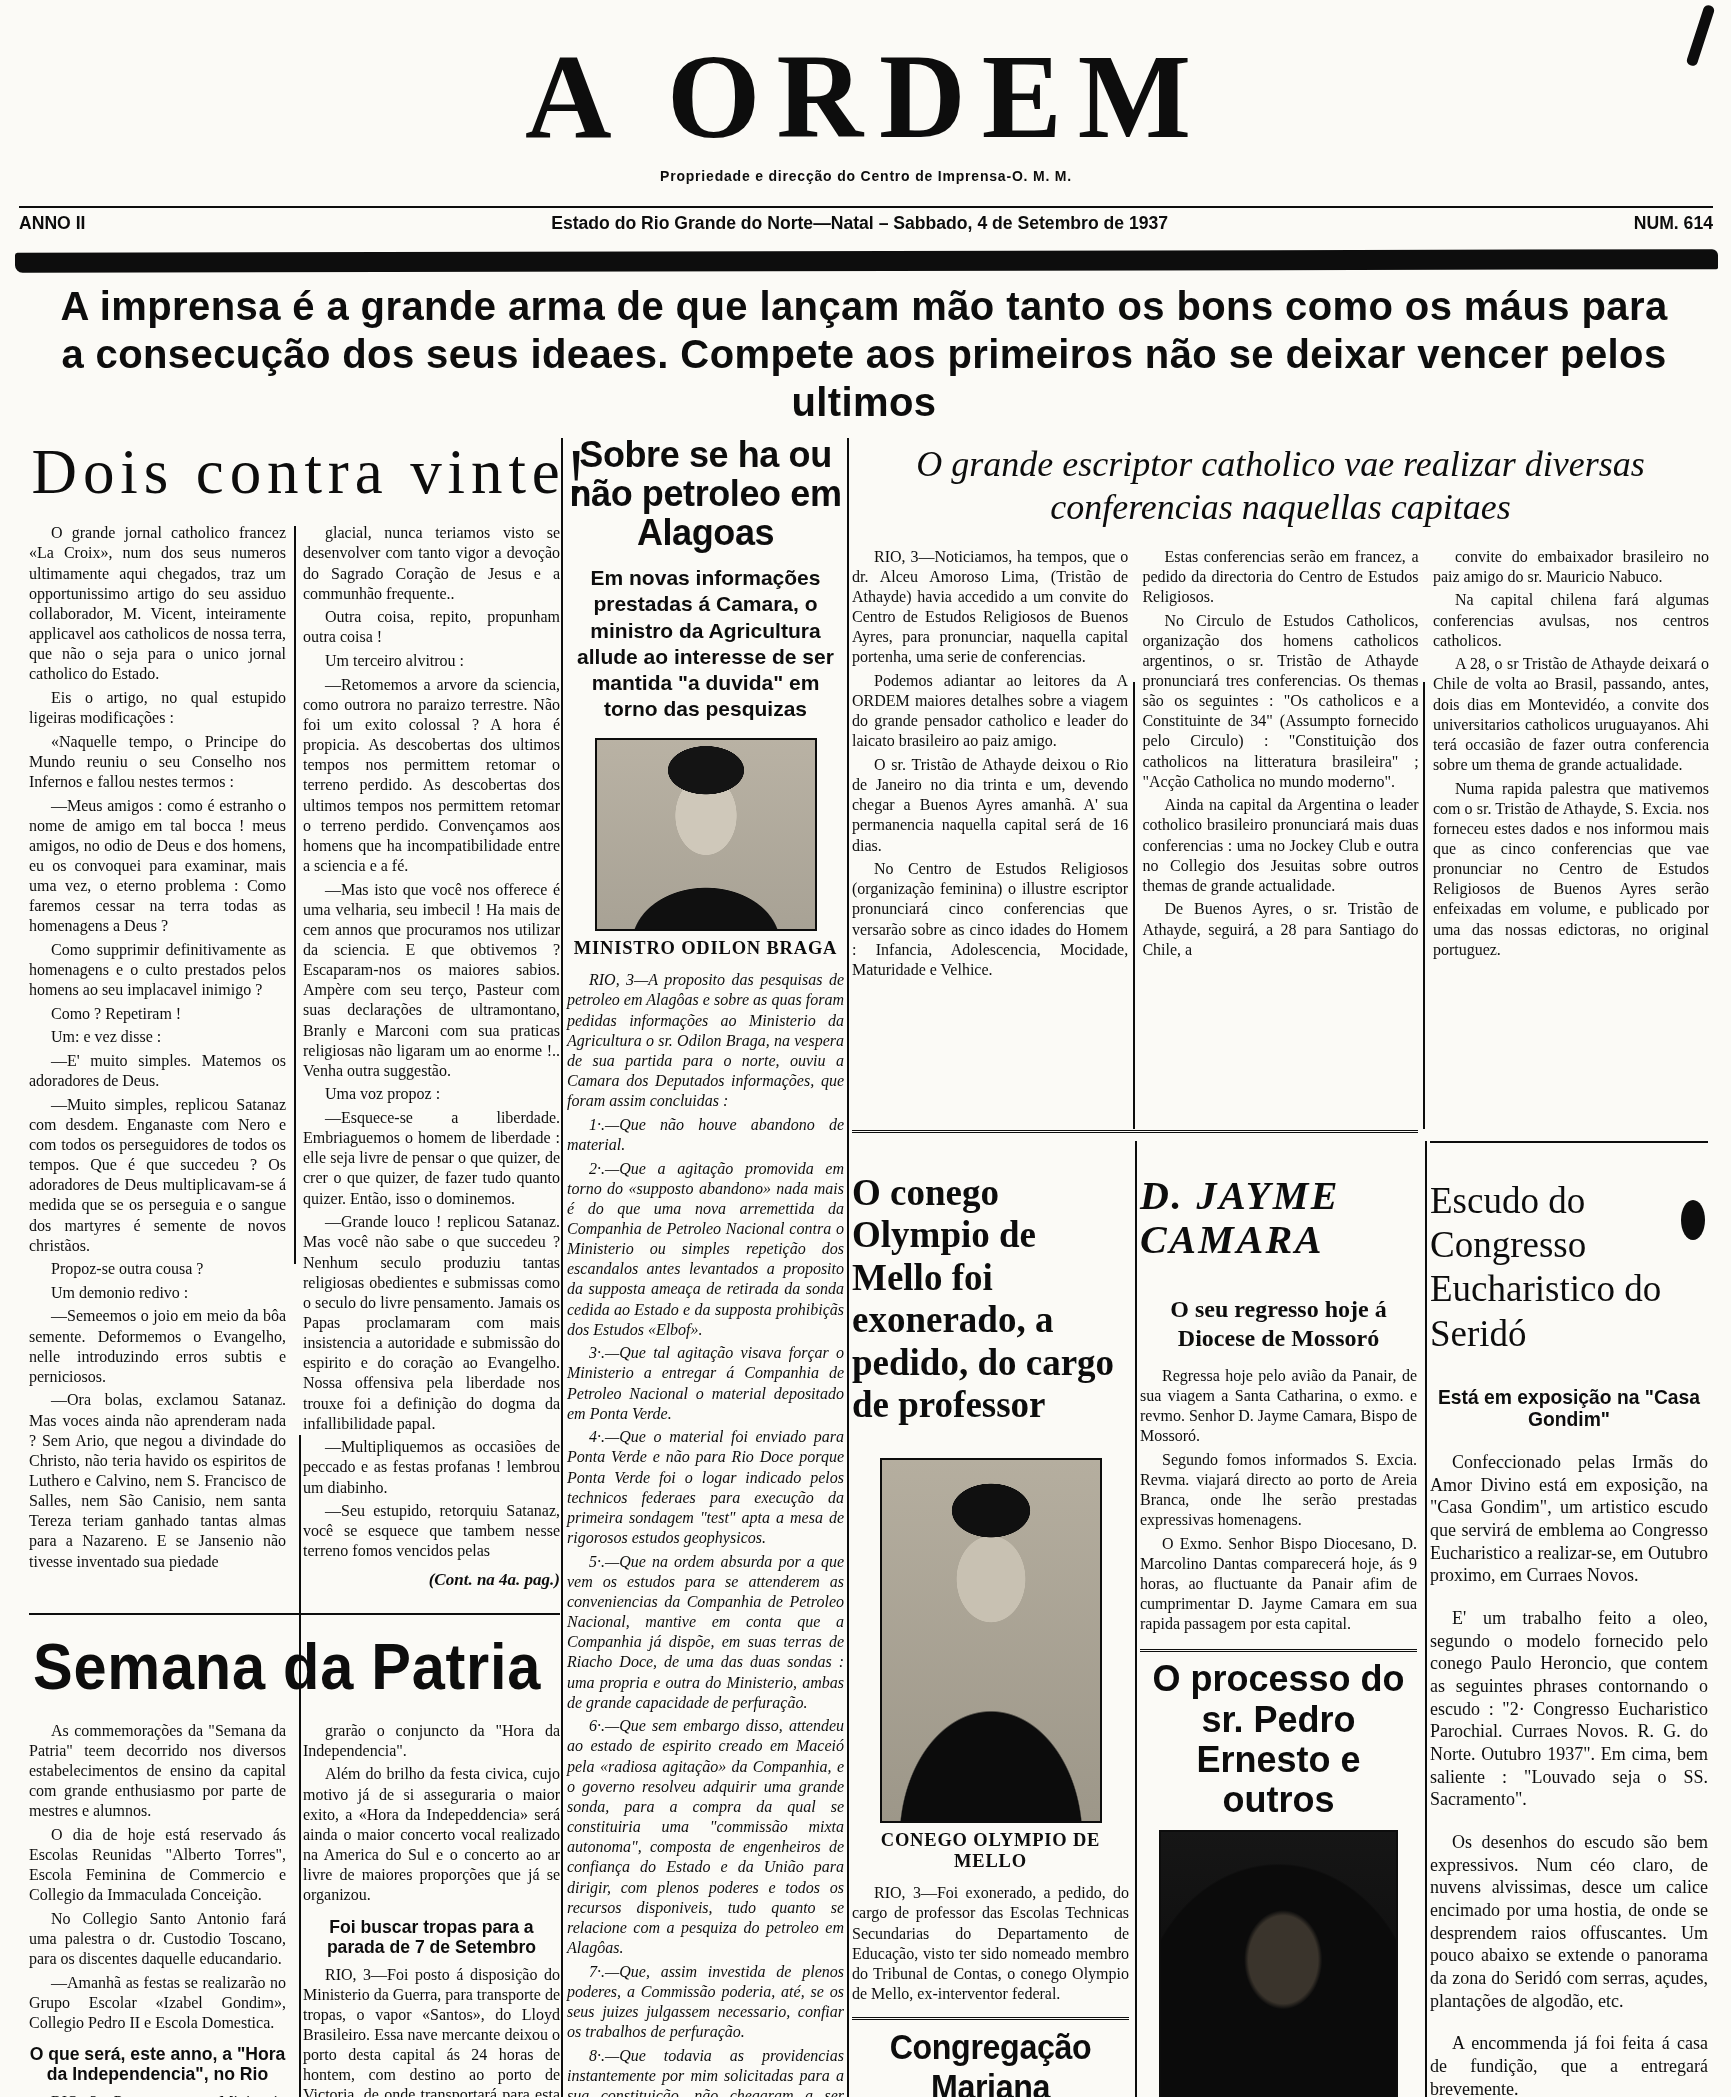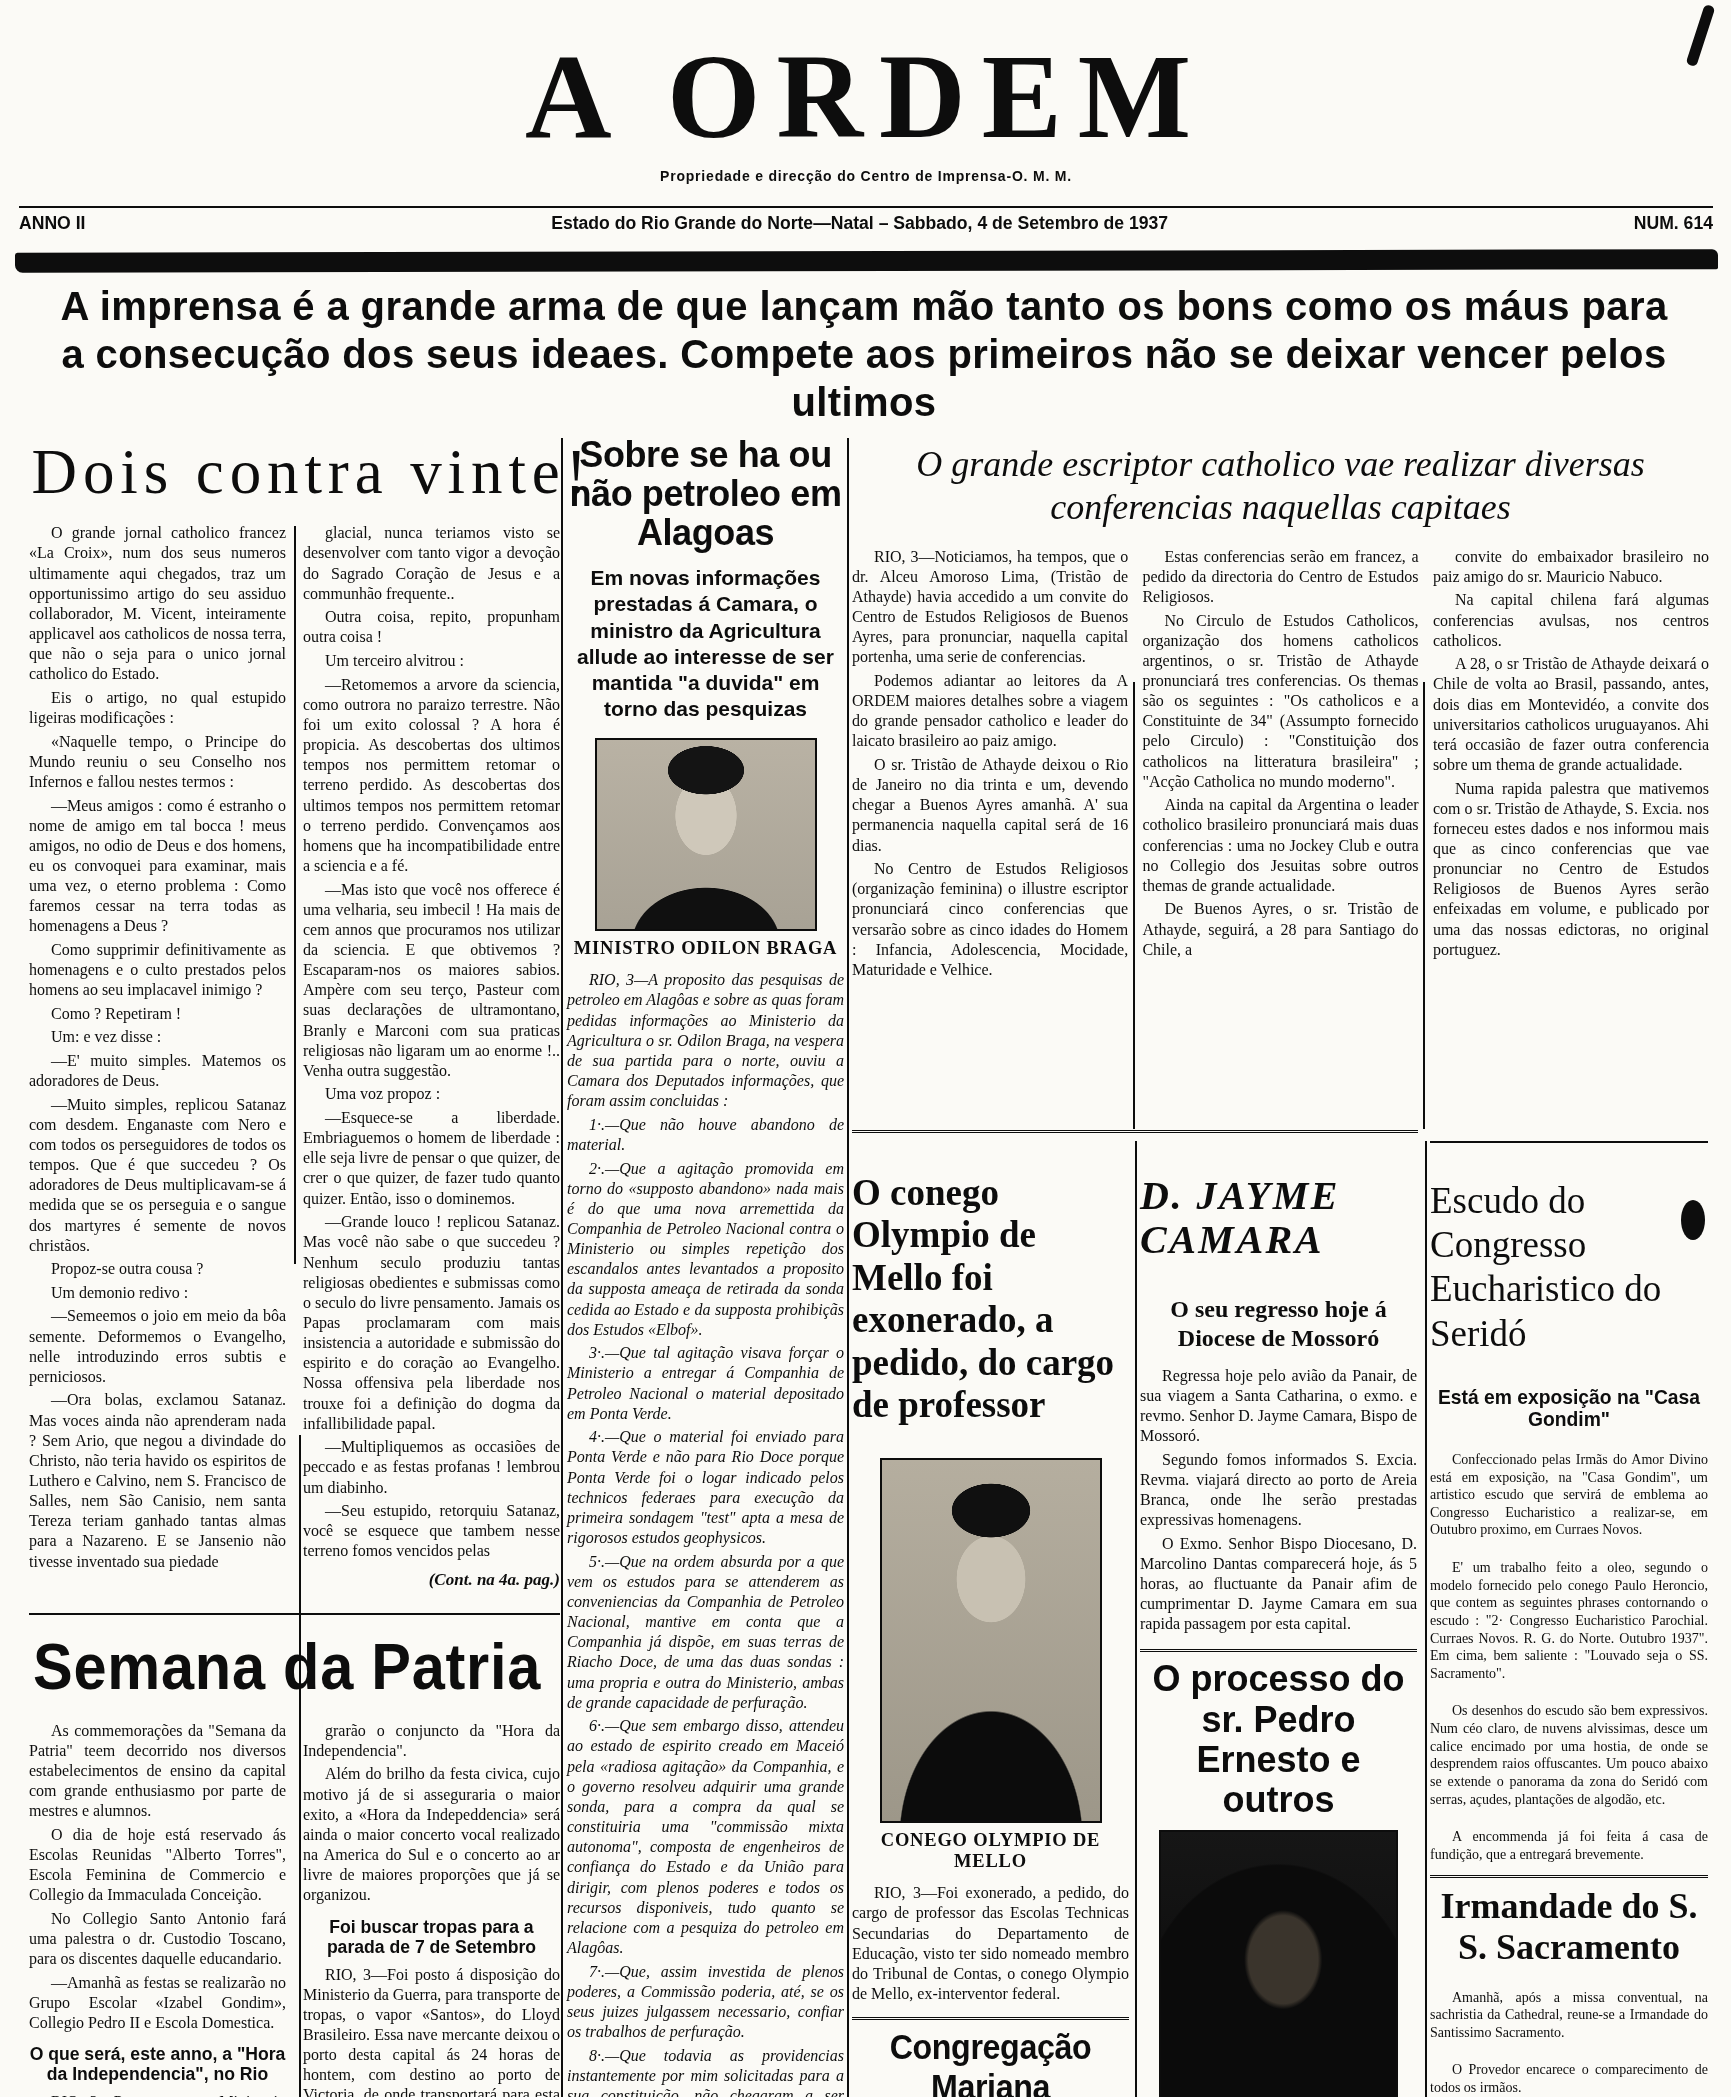--- a/index.html
+++ b/index.html
@@ -90,21 +90,21 @@
   #conego .hl2{font-size:37px;font-weight:bold;line-height:1.15;}
   #congregacao .hl2{
     font-family:"Liberation Sans",sans-serif;font-weight:bold;font-size:35px;
     transform:scaleX(.92);transform-origin:center;letter-spacing:-0.4px;
   }
   #jayme .hl2{font-style:italic;font-weight:bold;font-size:40px;line-height:1.1;letter-spacing:2.5px;}
   #jayme .deck2{text-align:center;font-weight:bold;font-size:24px;line-height:1.2;margin:6.7px 0 12.6px 0;}
   #pedro .hl2{font-family:"Liberation Sans",sans-serif;font-weight:bold;font-size:36px;line-height:1.12;}
   #escudo .hl2{font-size:37px;line-height:1.2;font-weight:normal;}
   #escudo .deck2{text-align:center;font-family:"Liberation Sans",sans-serif;font-weight:bold;font-size:19.3px;margin:5px 0 11px 0;}
-  #escudo p,#irmandade p,#corte p{font-size:14px;margin-top:20px;}
+  #escudo p,#irmandade p,#corte p{font-size:18px;margin-top:20px;}
   #irmandade .hl2,#corte .hl2{font-size:36px;font-weight:bold;line-height:1.15;}
   
   .vrule{position:absolute;width:1.7px;background:#0d0d0d;}
   .hrule-double{position:absolute;border-top:3.8px double #0d0d0d;height:0;}
   
   .ph-odilon{
     width:218px;height:189px;background:
       radial-gradient(ellipse 63px 40px at 50% 16%, #141414 60%, rgba(0,0,0,0) 61%),
       radial-gradient(ellipse 49px 63px at 50% 40%, #cfc8ba 62%, rgba(0,0,0,0) 63%),
       radial-gradient(ellipse 12.6px 5.9px at 42% 36%, #222 60%, rgba(0,0,0,0) 61%),
@@ -266,21 +266,21 @@
 
 </div>
 
 <div class="col" style="left:1140px;top:1141px;width:277px;">
   <div id="jayme">
     <h2 class="hl2">D. JAYME CAMARA</h2>
     <div class="deck2">O seu regresso hoje á Diocese de Mossoró</div>
     <div>
         <p>Regressa hoje pelo avião da Panair, de sua viagem a Santa Catharina, o exmo. e revmo. Senhor D. Jayme Camara, Bispo de Mossoró.</p>
         <p>Segundo fomos informados S. Excia. Revma. viajará directo ao porto de Areia Branca, onde lhe serão prestadas expressivas homenagens.</p>
-        <p>O Exmo. Senhor Bispo Diocesano, D. Marcolino Dantas comparecerá hoje, ás 5 horas, ao fluctuante da Panair afim de cumprimentar D. Jayme Camara em sua rapida passagem por esta capital.</p>
+        <p>O Exmo. Senhor Bispo Diocesano, D. Marcolino Dantas comparecerá hoje, ás 9 horas, ao fluctuante da Panair afim de cumprimentar D. Jayme Camara em sua rapida passagem por esta capital.</p>
       </div>
   </div>
 
   <div id="pedro" class="sec rule-top" style="margin-top:14.3px;">
     <h2 class="hl2">O processo do sr. Pedro Ernesto e outros</h2>
     <div class="photo-frame ph-pedro"></div>
 
   </div>
 </div>
 

